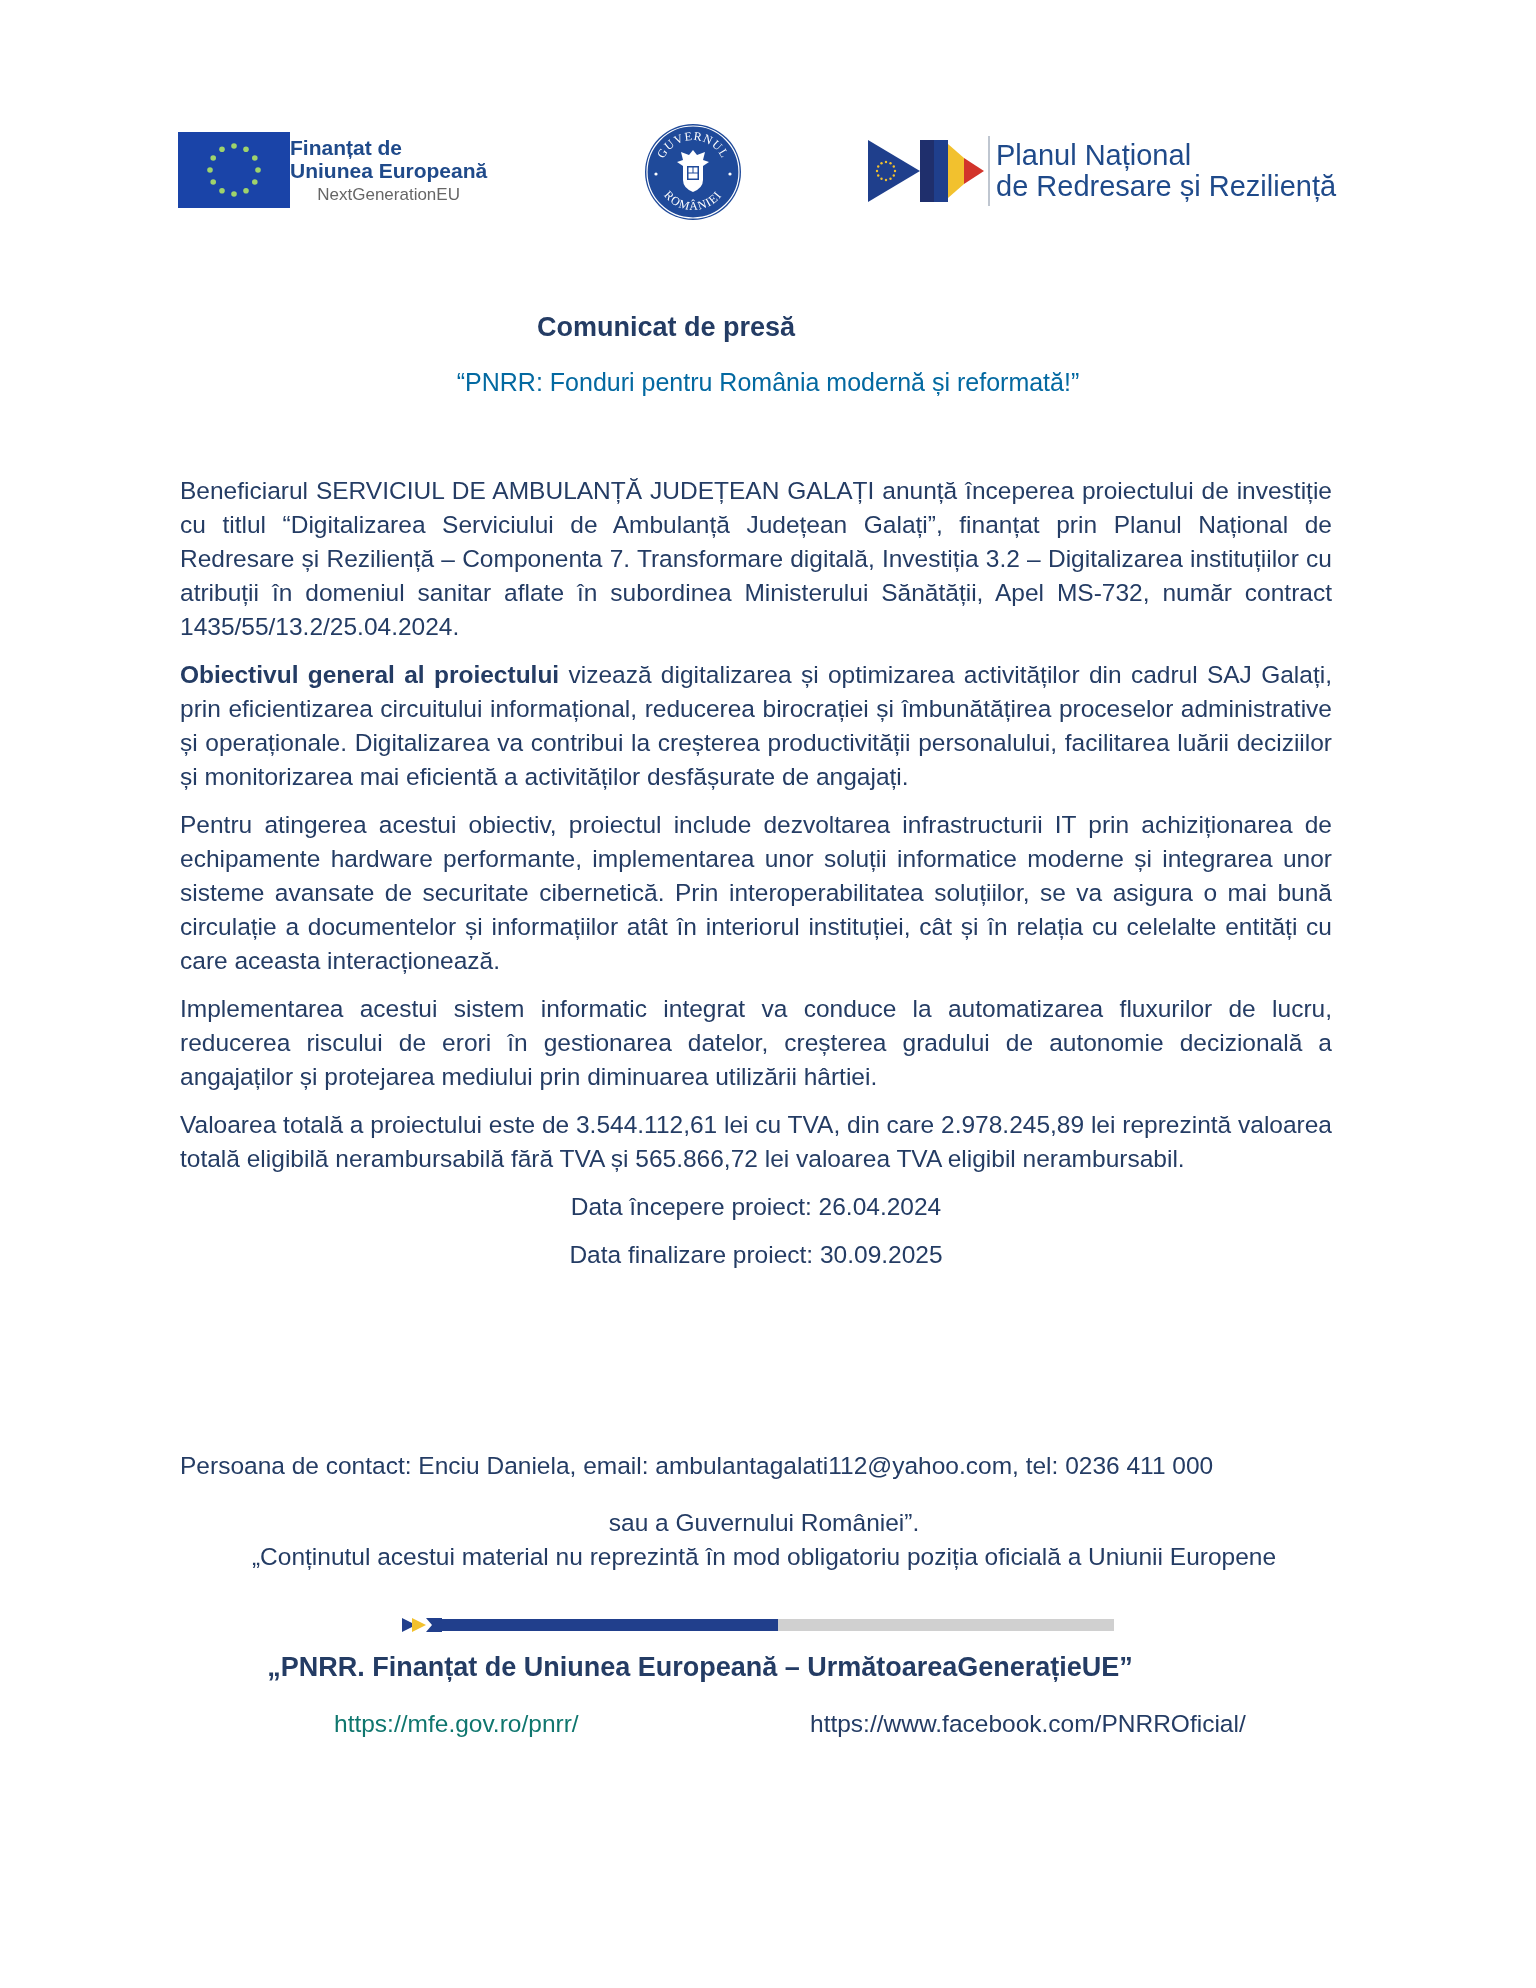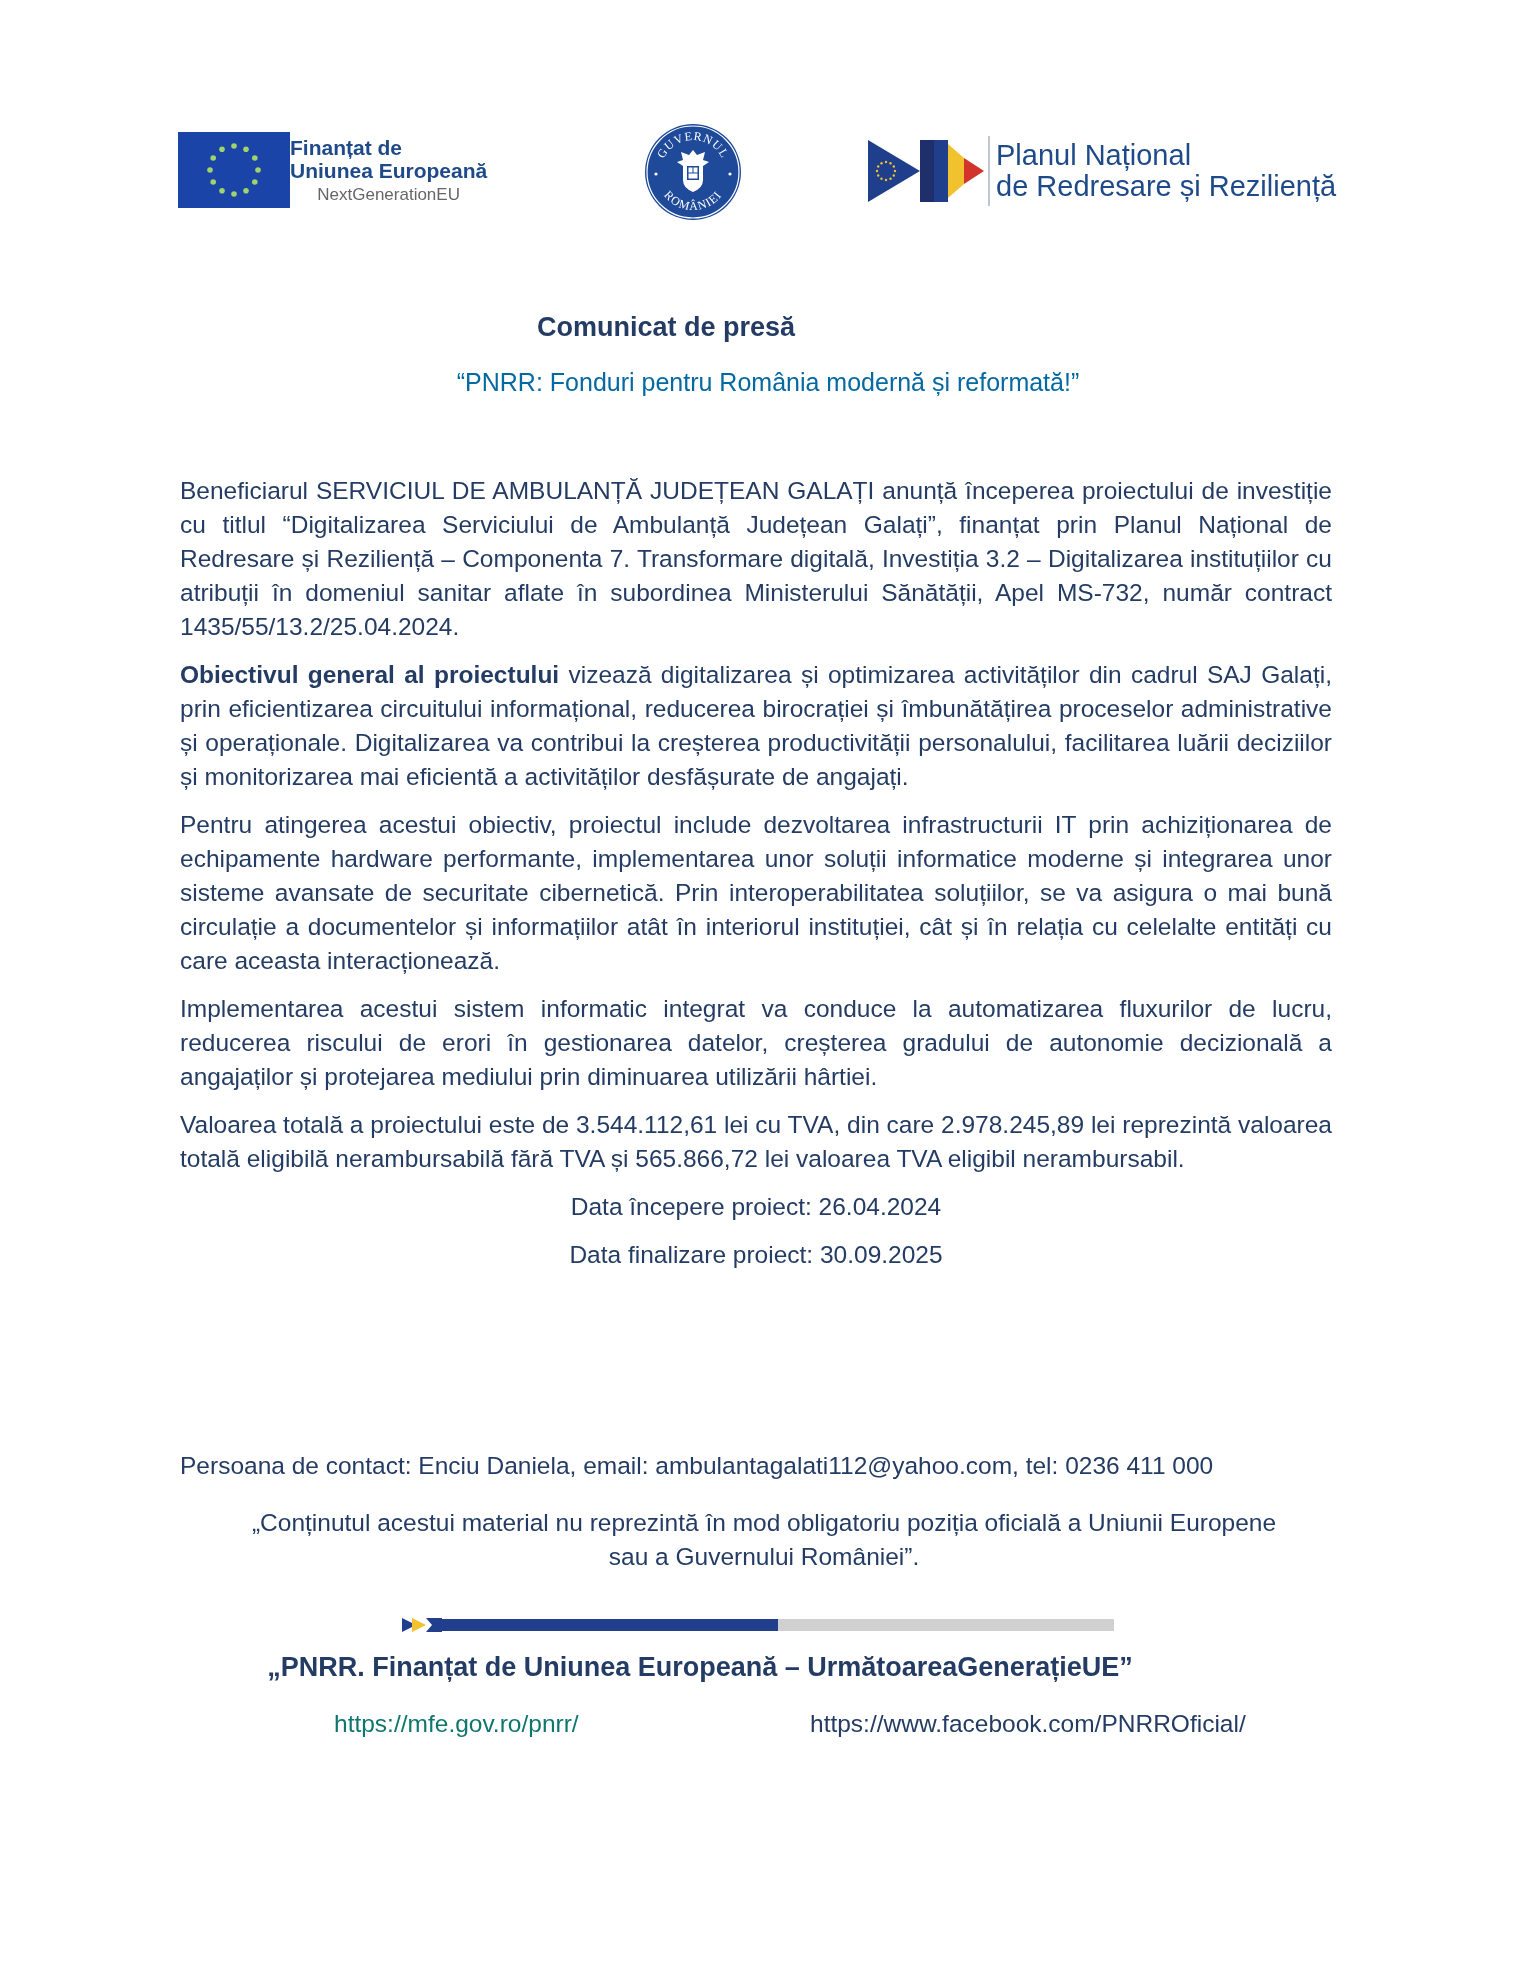--- a/index.html
+++ b/index.html
@@ -138,22 +138,22 @@
   <p class="para"><b>Obiectivul general al proiectului</b><span> vizează digitalizarea și optimizarea activităților din cadrul SAJ Galați, prin eficientizarea circuitului informațional, reducerea birocrației și îmbunătățirea proceselor administrative și operaționale. Digitalizarea va contribui la creșterea productivității personalului, facilitarea luării deciziilor și monitorizarea mai eficientă a activităților desfășurate de angajați.</span></p>
   <p class="para">Pentru atingerea acestui obiectiv, proiectul include dezvoltarea infrastructurii IT prin achiziționarea de echipamente hardware performante, implementarea unor soluții informatice moderne și integrarea unor sisteme avansate de securitate cibernetică. Prin interoperabilitatea soluțiilor, se va asigura o mai bună circulație a documentelor și informațiilor atât în interiorul instituției, cât și în relația cu celelalte entități cu care aceasta interacționează.</p>
   <p class="para">Implementarea acestui sistem informatic integrat va conduce la automatizarea fluxurilor de lucru, reducerea riscului de erori în gestionarea datelor, creșterea gradului de autonomie decizională a angajaților și protejarea mediului prin diminuarea utilizării hârtiei.</p>
   <p class="para">Valoarea totală a proiectului este de 3.544.112,61 lei cu TVA, din care 2.978.245,89 lei reprezintă valoarea totală eligibilă nerambursabilă fără TVA și 565.866,72 lei valoarea TVA eligibil nerambursabil.</p>
   <p class="para plain">Data începere proiect: 26.04.2024</p>
   <p class="para plain">Data finalizare proiect: 30.09.2025</p>
 </div>
 
 <div class="contact">Persoana de contact: Enciu Daniela, email: ambulantagalati112@yahoo.com, tel: 0236 411 000</div>
 <div class="disclaimer">
+  <div>sau a Guvernului României”.</div>
   <div>„Conținutul acestui material nu reprezintă în mod obligatoriu poziția oficială a Uniunii Europene</div>
-  <div>sau a Guvernului României”.</div>
 </div>
 
 <div class="strip">
   <svg class="strip-arrows" viewBox="0 0 40 14">
     <polygon points="0,0 14,7 0,14" fill="#213f8c"></polygon>
     <polygon points="10,0 24,7 10,14" fill="#f2c12e"></polygon>
     <polygon points="24,0 40,0 40,14 24,14 30,7" fill="#213f8c"></polygon>
   </svg>
   <div class="strip-bar">
     <div class="strip-fill" id="strip-fill" style="width: 50%;"></div>

